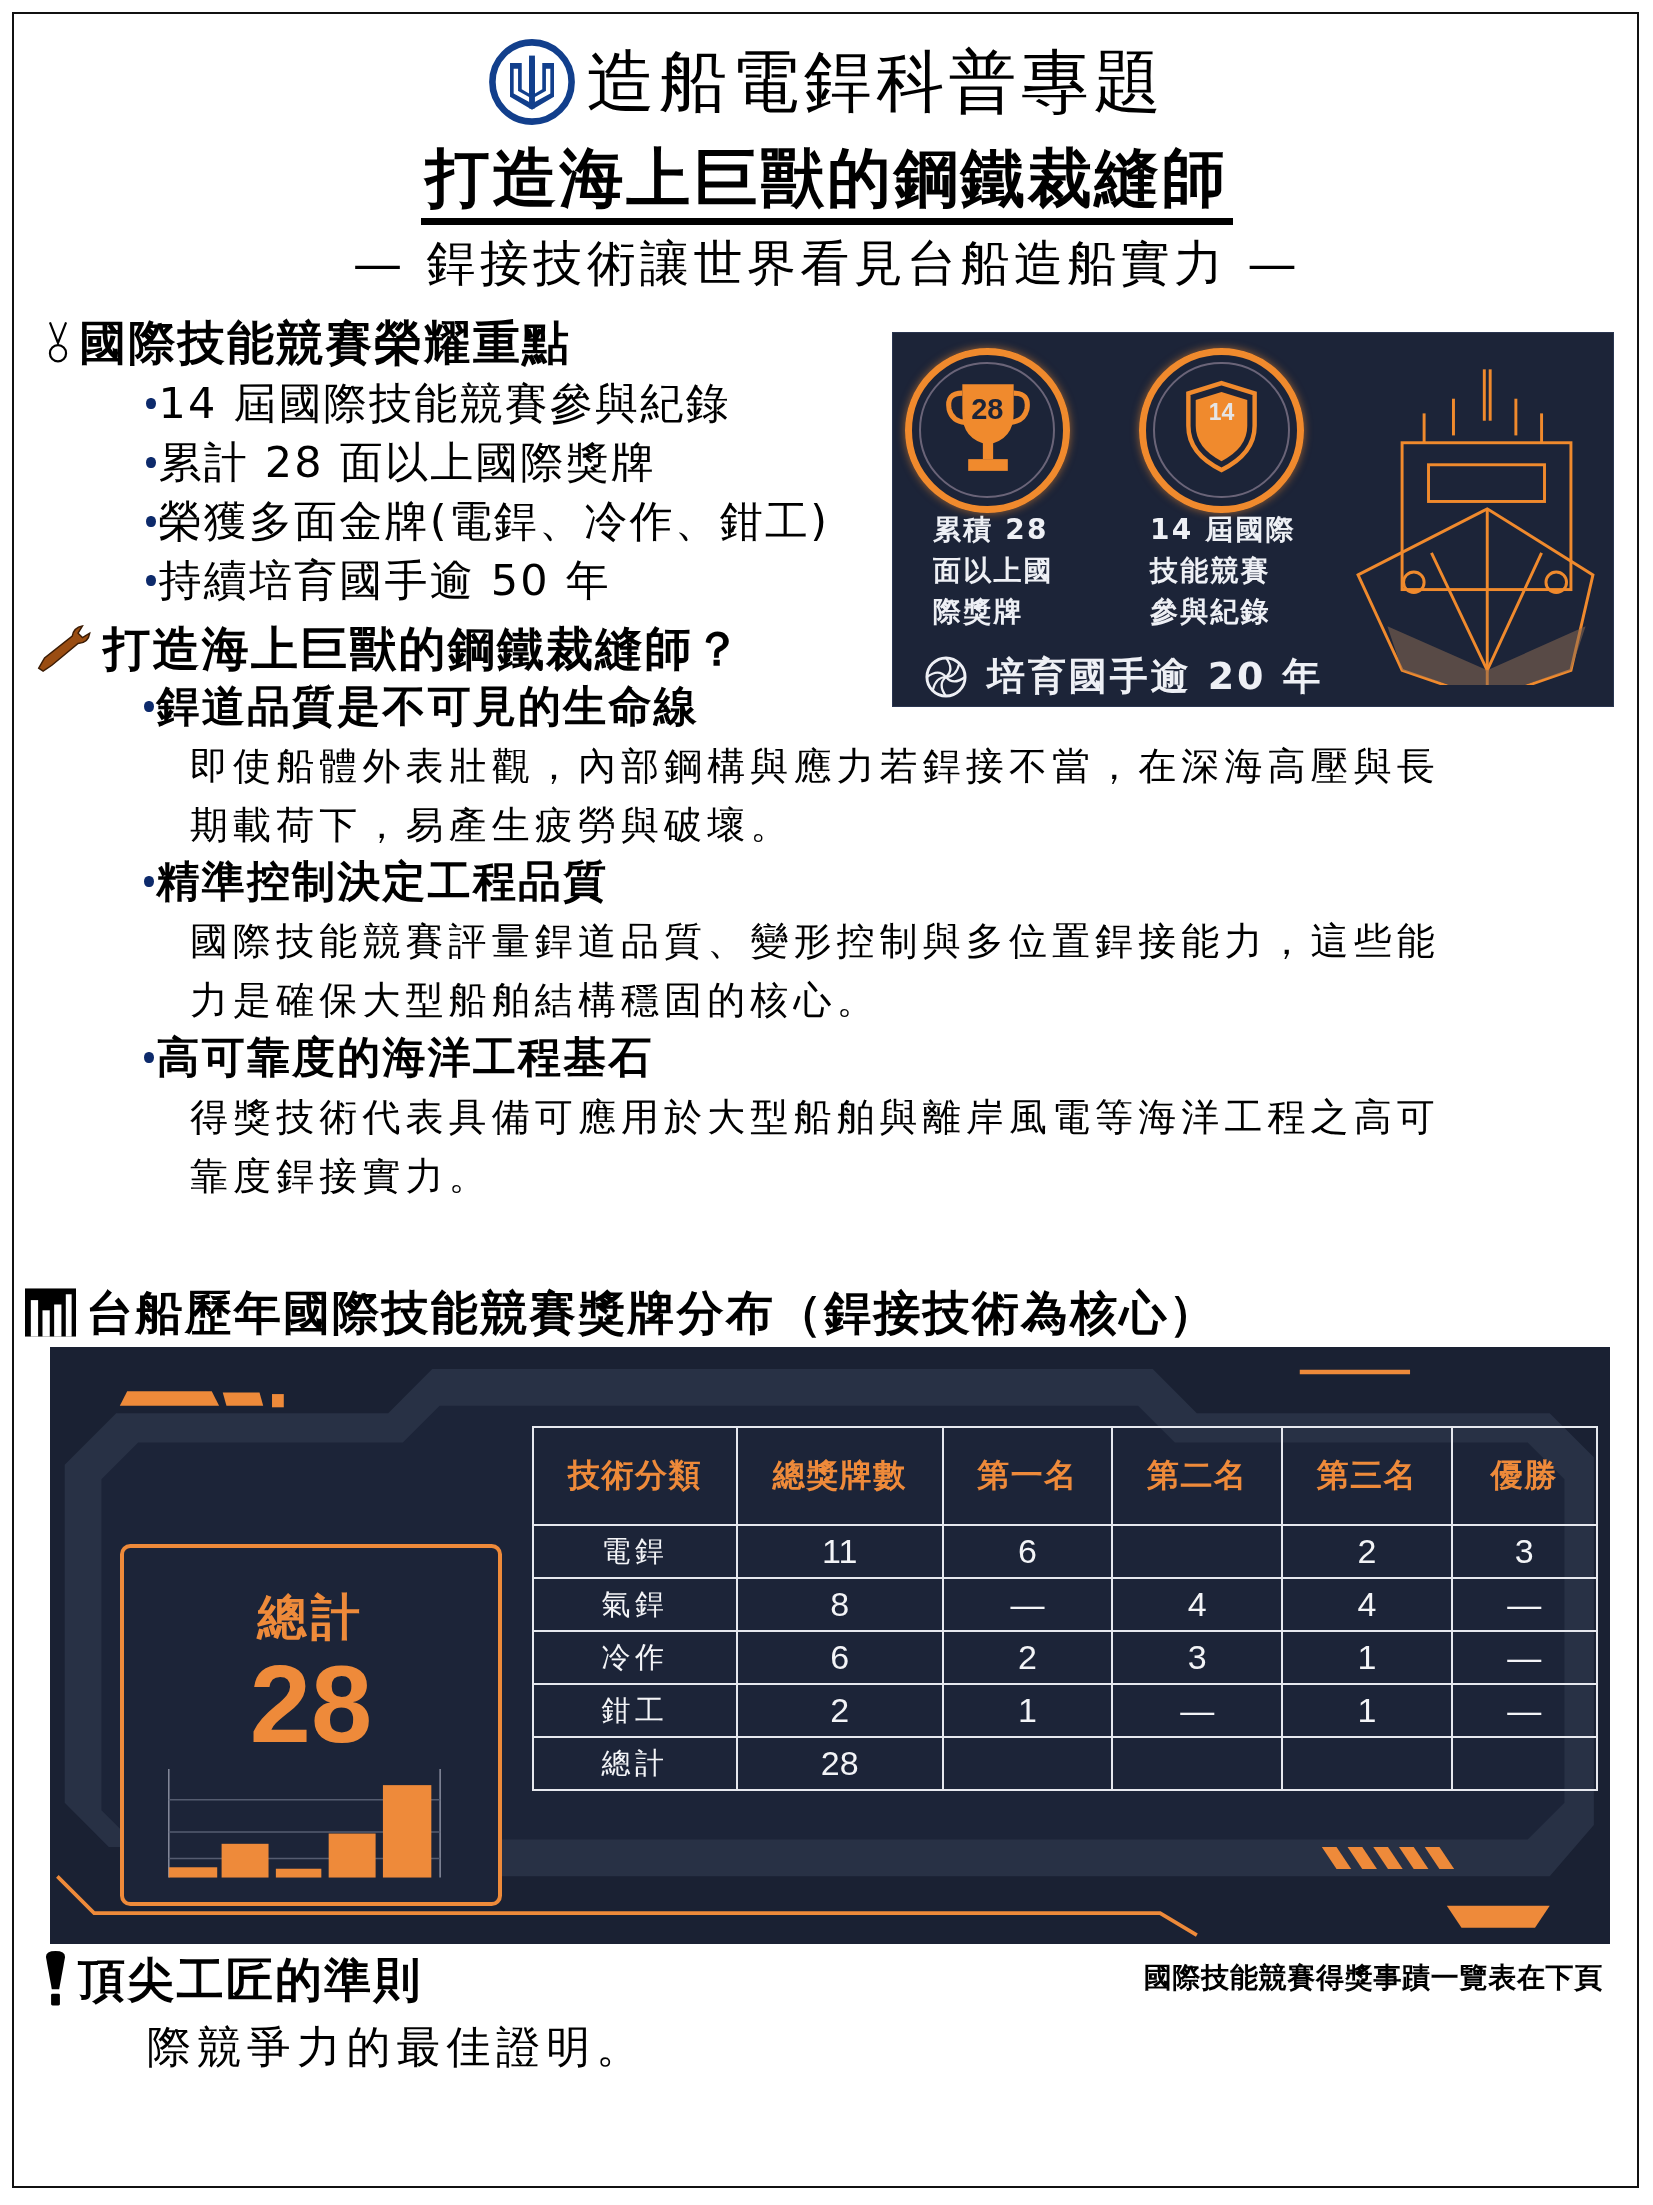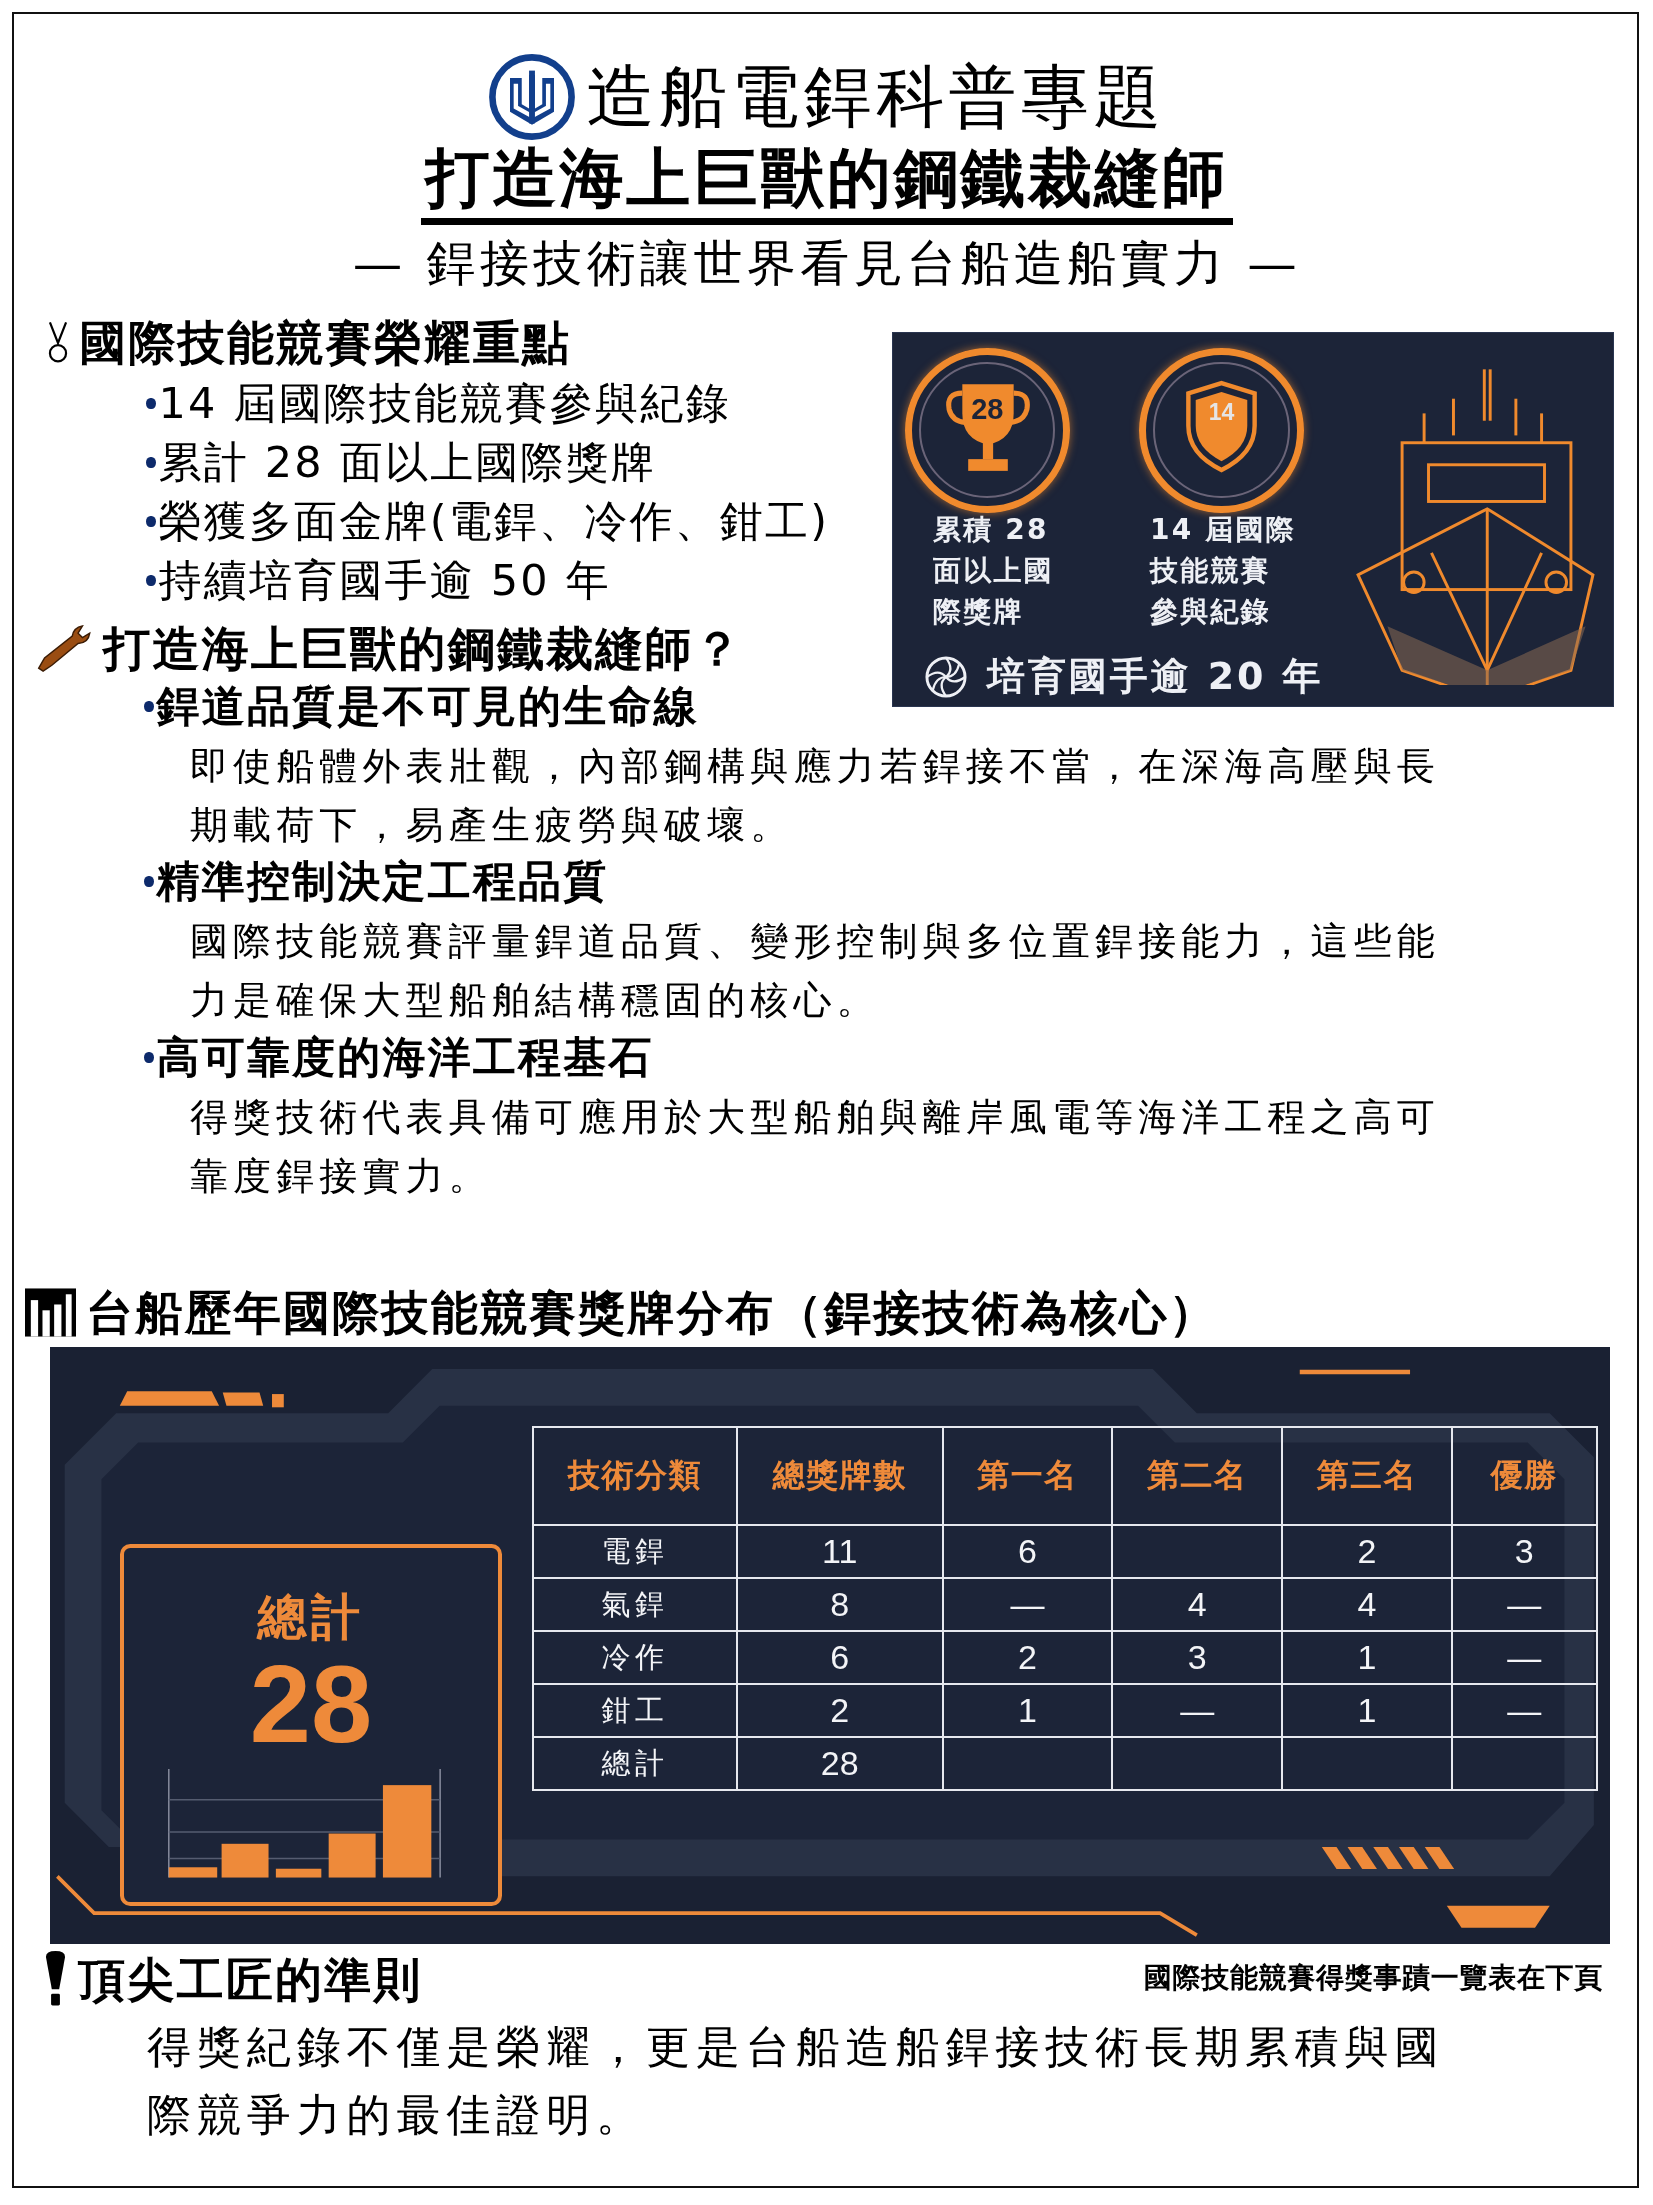--- a/index.html
+++ b/index.html
@@ -2,21 +2,21 @@
 <html style="font-size:11.8px"><head>
 <meta charset="utf-8">
 <style>
   html, body { margin: 0; padding: 0; background: #ffffff; }
   body { width: 1654px; height: 2205px; position: relative; overflow: hidden;
          font-family: "DejaVu Sans", "Liberation Sans", sans-serif; color: #000; }
   .frame { position: absolute; left: 11.8px; top: 11.8px; width: 1627px; height: 2176px;
            border: 2.9px solid #111; box-sizing: border-box; }
   
   .hdr-row { position: absolute; left: 0; top: 34px; width: 1654px; height: 96px;
-             display: flex; justify-content: center; align-items: center; gap: 10.3px; margin-top: 15px; }
+             display: flex; justify-content: center; align-items: center; gap: 10.3px; }
   .hdr-row .t { font-family: "DejaVu Serif", serif; font-size: 68px; letter-spacing: 4.4px; line-height: 1; }
   .title { position: absolute; left: 0; top: 143px; width: 1654px; text-align: center; }
   .title span { display: inline-block; font-family: Liberation Sans, sans-serif; font-weight: bold;
                 font-size: 64px; letter-spacing: 2.9px; border-bottom: 7.4px solid #000; padding: 0 4.4px 2.9px; line-height: 1.12; text-align: right; }
   .subtitle { position: absolute; left: 0; top: 239px; width: 1654px; text-align: center;
               font-family: "DejaVu Serif", serif; font-size: 49px; letter-spacing: 4.4px; line-height: 1; }
   
   .h2 { position: absolute; display: flex; align-items: center; gap: 10.3px;
         font-weight: bold; font-size: 47px; letter-spacing: 2.2px; line-height: 1; white-space: nowrap; }
   .bullet { position: absolute; font-size: 43px; letter-spacing: 2.2px; line-height: 1; white-space: nowrap; display: flex; align-items: center; }
@@ -290,16 +290,15 @@
 
 <div class="h2" style="left:43px; top:1951px;">
   <svg width="25" height="56" viewBox="0 0 34 76">
     <path d="M4 8 Q4 0 17 0 Q30 0 30 8 L22 52 L12 52 Z" fill="#000"></path>
     <rect x="11" y="58" width="12" height="16" rx="2" fill="#000"></rect>
   </svg>
   <span>頂尖工匠的準則</span>
 </div>
 <div class="note">國際技能競賽得獎事蹟一覽表在下頁</div>
 <div class="para" style="left:147px; top:2013px; font-size:44px; line-height:68px; letter-spacing:5.9px;">
-  <div>得獎紀錄不僅是榮耀，更是台船造船銲接技術長期累積與國</div>
   <div>際競爭力的最佳證明。</div>
 </div>
 
 
 </body></html>

